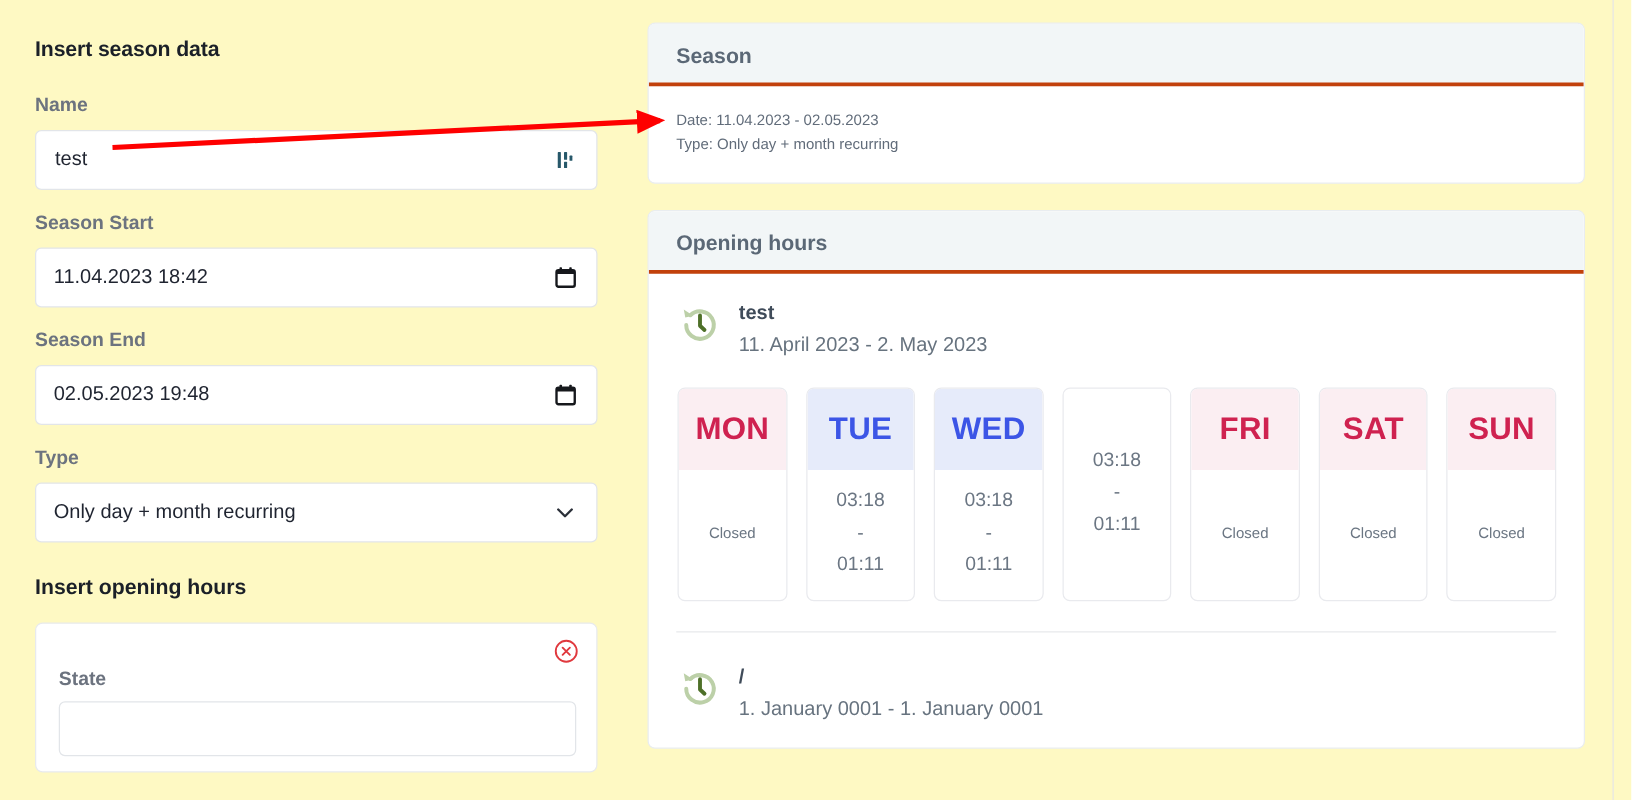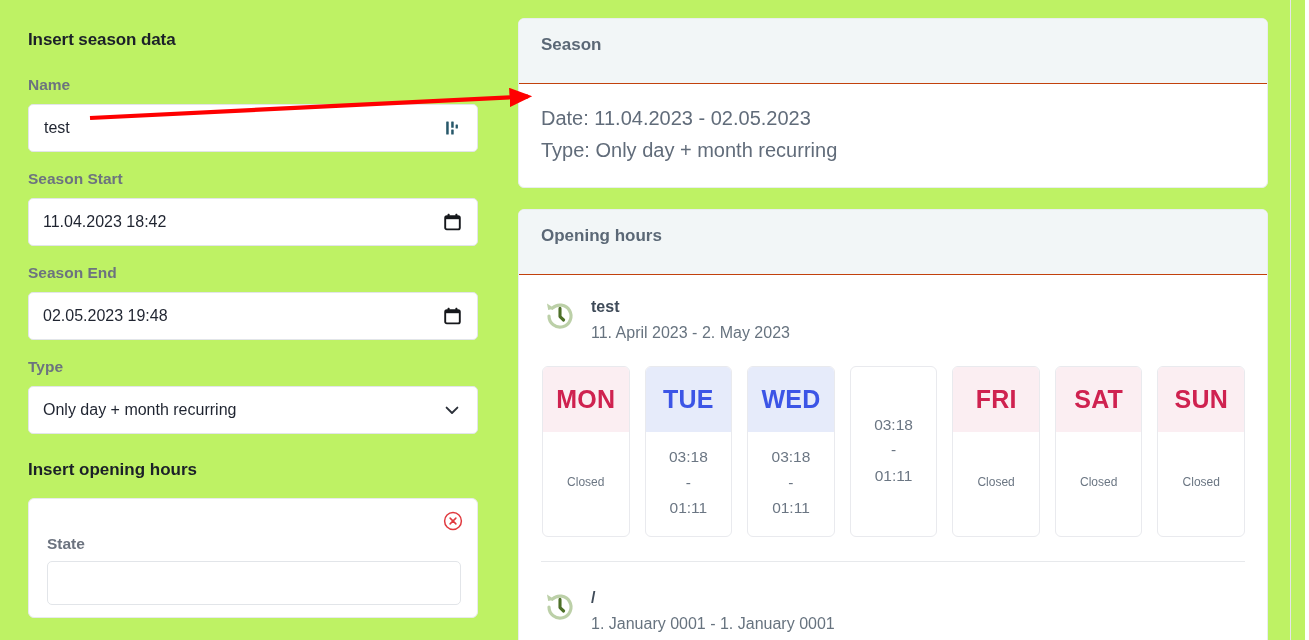--- a/index.html
+++ b/index.html
@@ -6,21 +6,21 @@
   html, body {
     margin: 0; padding: 0;
     width: 1309px; height: 640px;
     background: #ffffff;
     font-family: "Liberation Sans", sans-serif;
     overflow: hidden;
   }
   .page {
     position: relative;
     width: 1305px; height: 640px;
-    background: #bef264;
+    background: #fef9c3;
     overflow: hidden;
     text-decoration: underline;
   }
 
   
   .page-divider {
     position: absolute;
     left: 1290px; top: 0;
     width: 1px; height: 640px;
     background: #e6e6e6;
@@ -137,30 +137,30 @@
   }
   .card {
     border: 1px solid #e9edf0;
     border-radius: 6px;
     background: #fff;
     margin-bottom: 21px;
     overflow: hidden;
   }
   .card-header {
     background: #f2f6f7;
-    border-bottom: 1px solid #c2410c;
-    padding: 16px 22px 28px 22px;
+    border-bottom: 3px solid #c2410c;
+    padding: 16px 22px 11px 22px;
     font-size: 17px;
     font-weight: bold;
     color: #5b6876;
   }
   .card-body { padding: 18px 22px 20px 22px; }
 
   .season-line {
-    font-size: 20px;
+    font-size: 12px;
     color: #616c7a;
     line-height: 1.62;
   }
 
   
   .oh-entry { padding-top: 4px; }
   .oh-entry-head {
     display: flex;
     align-items: flex-start;
     gap: 14px;

